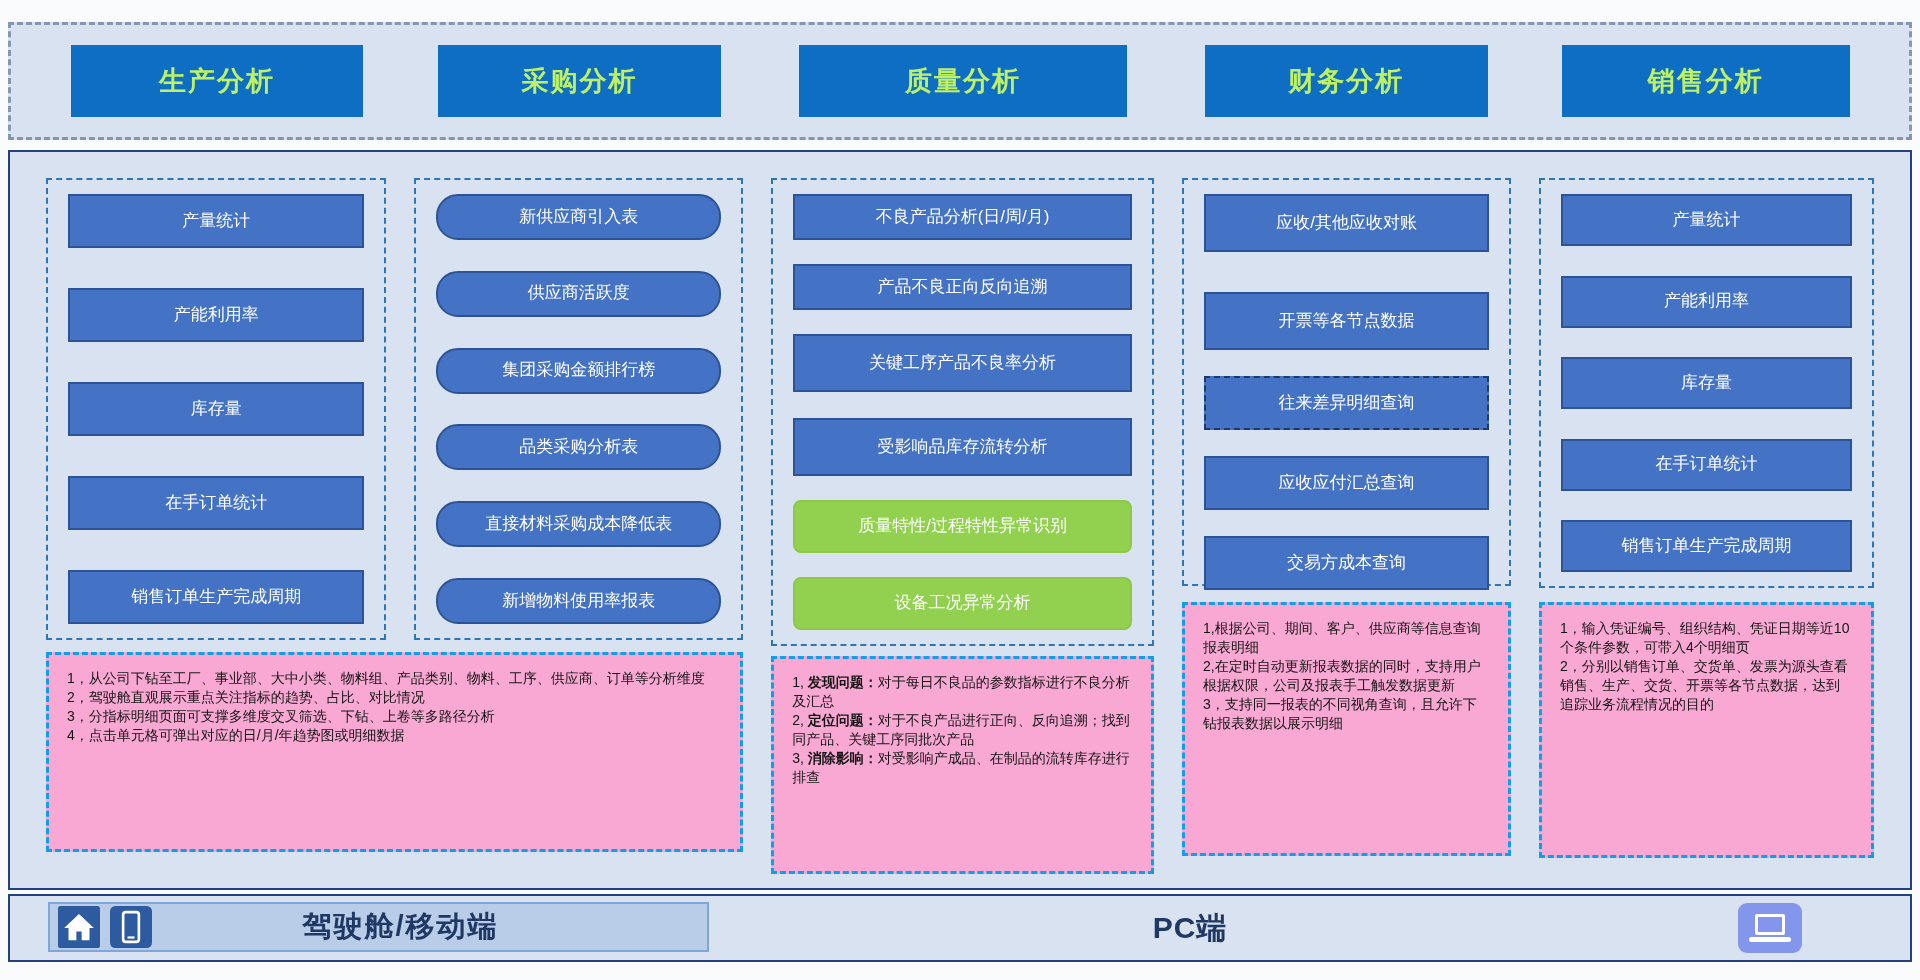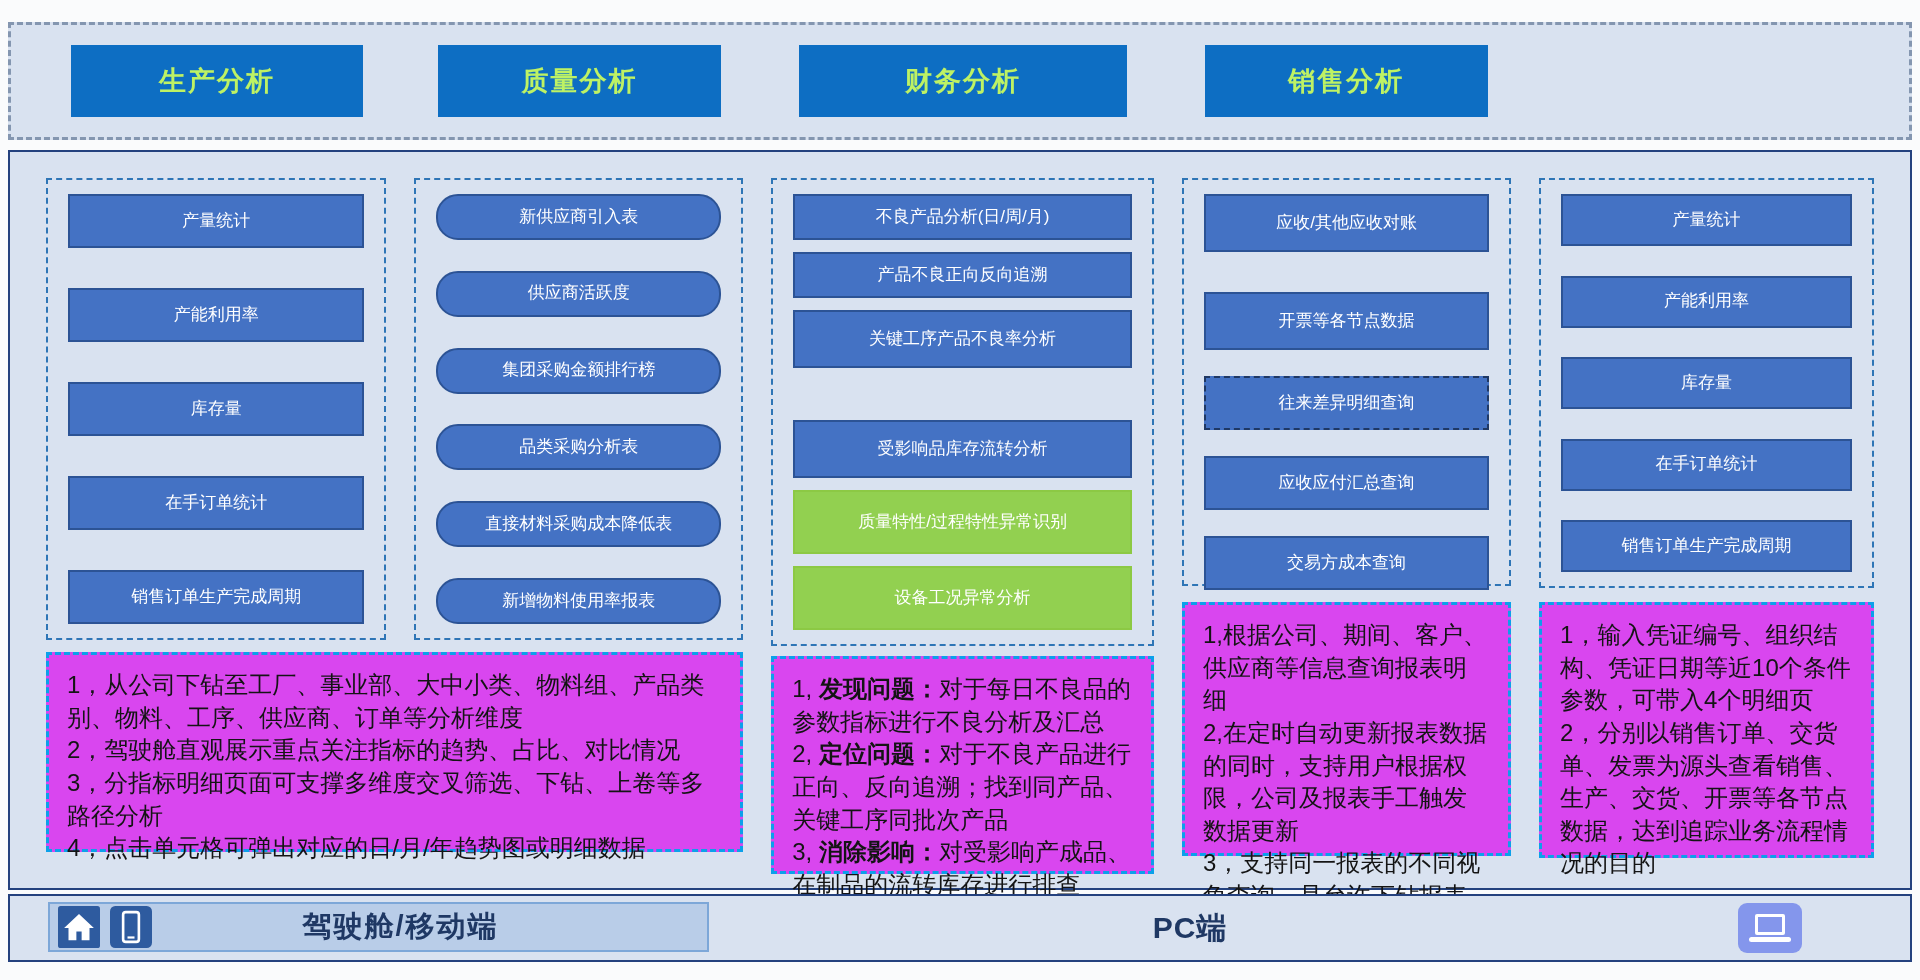--- a/index.html
+++ b/index.html
@@ -26,33 +26,33 @@
     display:flex;align-items:center;justify-content:center;text-align:center;
     flex:0 0 auto;line-height:1.1;}
   .variant-blue{background:#4472c4;border:2px solid #2c5395;}
   .variant-blue-dashed{background:#4472c4;border:2px dashed #1f3864;}
   .variant-green{background:#92d050;border:2px solid #8cc944;}
   .gap-before{margin-top:auto;}
   .g-production{height:462px;justify-content:space-between;}
   .g-production .btn{height:54px;}
   .g-procurement{height:462px;justify-content:space-between;}
   .g-procurement .btn{height:46px;border-radius:22px;}
-  .g-quality{height:468px;gap:12px;}
+  .g-quality{height:468px;gap:24px;}
   .g-quality .btn:nth-child(1),.g-quality .btn:nth-child(2){height:46px;}
   .g-quality .btn:nth-child(3),.g-quality .btn:nth-child(4){height:58px;}
-  .g-quality .btn:nth-child(5),.g-quality .btn:nth-child(6){height:64px;}
+  .g-quality .btn:nth-child(5),.g-quality .btn:nth-child(6){height:53px;border-radius:8px;}
   .g-finance{height:408px;gap:26px;}
   .g-finance .btn{height:54px;}
   .g-finance .btn:nth-child(1){margin-bottom:14px;height:58px;}
   .g-finance .btn:nth-child(2){height:58px;}
   .g-sales{height:410px;justify-content:space-between;}
   .g-sales .btn{height:52px;}
   
-  .note{border:3px dashed #0ca0ea;box-sizing:border-box;background:#d946ef;
-    padding:14px 18px;color:#141414;font-size:24px;line-height:1.36;}
+  .note{border:3px dashed #0ca0ea;box-sizing:border-box;background:#f9a8d4;
+    padding:14px 18px;color:#141414;font-size:14px;line-height:1.36;}
   .note-prod-proc{margin-top:12px;height:200px;}
   .note-quality{margin-top:10px;height:218px;}
   .note-finance{margin-top:16px;height:254px;}
   .note-sales{margin-top:14px;height:256px;}
   .note-line{margin:0;}
   .seg-bold{font-weight:700;}
   
   .footer{position:absolute;left:8px;right:8px;top:894px;height:68px;
     background:#d9e2f0;border:2px solid #24417e;box-sizing:border-box;}
   .mobile-box{position:absolute;left:38px;top:6px;width:661px;height:50px;
@@ -69,20 +69,23 @@
   .laptop-wrap svg{width:100%;height:100%;}
 </style>
 </head>
 <body>
 
 <div class="page">
 
   <div class="header-band" id="header-band">
       <div class="hcell">
         <div class="header-btn">生产分析</div>
+      </div>
+      <div class="hcell">
+        <div class="header-btn">采购分析</div>
       </div>
       <div class="hcell">
         <div class="header-btn">质量分析</div>
       </div>
       <div class="hcell">
         <div class="header-btn">财务分析</div>
       </div>
       <div class="hcell">
         <div class="header-btn">销售分析</div>
       </div>

